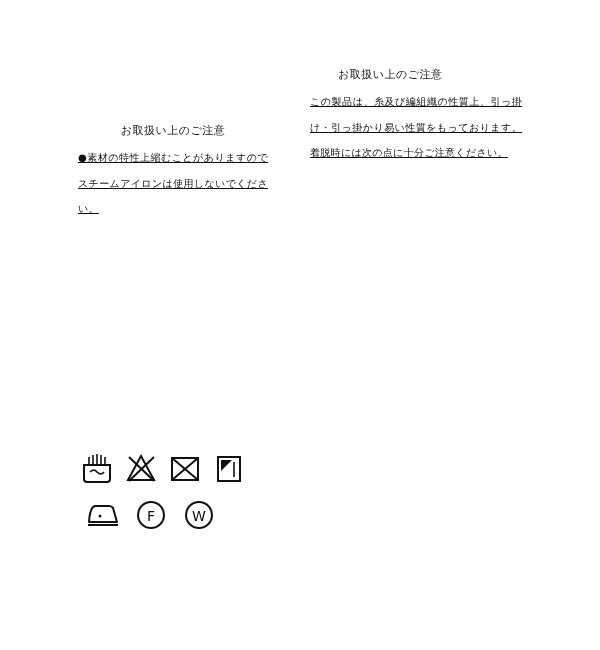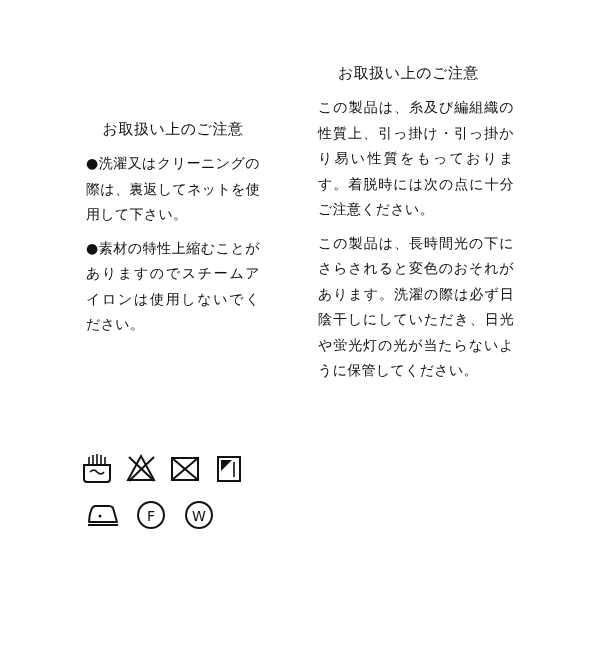--- a/index.html
+++ b/index.html
@@ -28,38 +28,38 @@
     left: 78px;
     top: 118px;
     width: 190px;
   }
   .col-right {
     left: 310px;
     top: 62px;
     width: 212px;
   }
   .heading {
-    font-size: 15px;
+    font-size: 11px;
     line-height: 25px;
     text-align: center;
     margin: 0 0 2px 0;
     letter-spacing: 0.5px;
-    font-family: Liberation Mono, monospace;
   }
   .col-right .heading {
     text-align: left;
     padding-left: 28px;
   }
   .para {
-    font-size: 14px;
+    font-size: 10px;
     line-height: 25.5px;
-    margin: 8px;
+    margin: 0;
     text-align: justify;
     text-justify: inter-character;
     letter-spacing: 0.3px;
+    text-decoration: underline;
   }
   .symbols {
     position: absolute;
     left: 80px;
     top: 440px;
     width: 190px;
   }
   .sym-row {
     display: flex;
     flex-direction: row;
@@ -83,28 +83,26 @@
     height: 34px;
   }
 </style>
 </head>
 <body>
 
 <div class="page">
 
   <div class="col col-left">
     <div class="heading">お取扱い上のご注意</div>
-    <p class="para">●洗濯又はクリーニングの際は、裏返してネットを使用して下さい。</p>
     <p class="para">●素材の特性上縮むことがありますのでスチームアイロンは使用しないでください。</p>
   </div>
 
   <div class="col col-right">
     <div class="heading">お取扱い上のご注意</div>
     <p class="para">この製品は、糸及び編組織の性質上、引っ掛け・引っ掛かり易い性質をもっております。着脱時には次の点に十分ご注意ください。</p>
-    <p class="para">この製品は、長時間光の下にさらされると変色のおそれがあります。洗濯の際は必ず日陰干しにしていただき、日光や蛍光灯の光が当たらないように保管してください。</p>
   </div>
 
   <div class="symbols">
 
     <div class="sym-row">
 
       <div class="sym">
         <svg viewBox="0 0 34 34" xmlns="http://www.w3.org/2000/svg">
           <path d="M4 13 L4 27 Q4 30 7 30 L27 30 Q30 30 30 27 L30 13 Z" fill="none" stroke="#111" stroke-width="2"></path>
           <path d="M4 13 L30 13" stroke="#111" stroke-width="2"></path>

